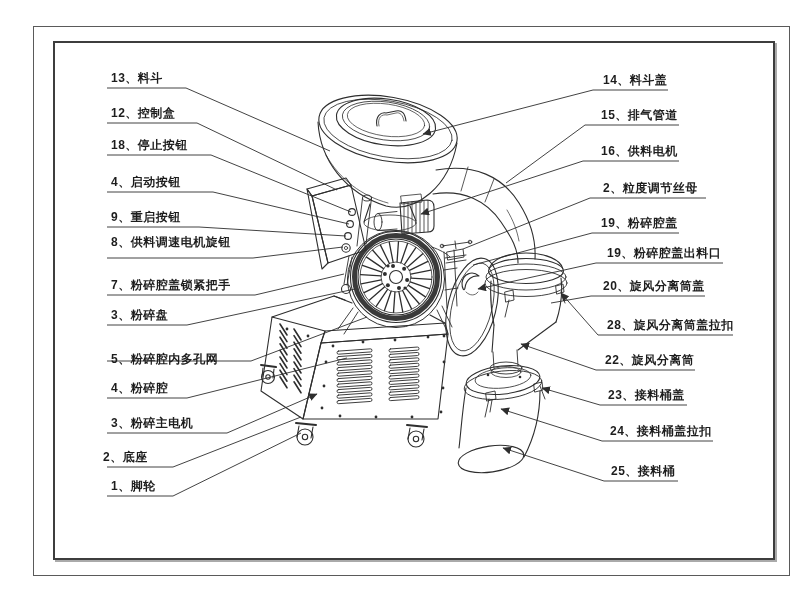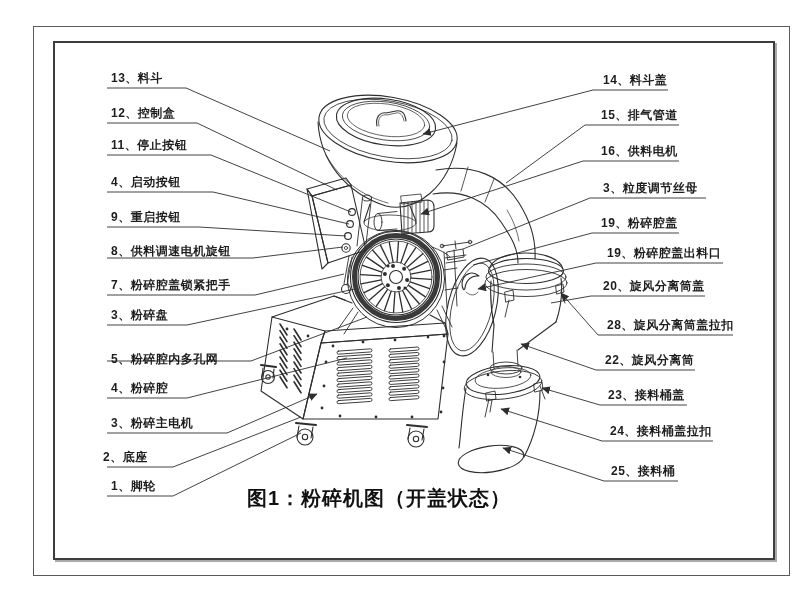--- a/index.html
+++ b/index.html
@@ -316,39 +316,38 @@
       <path d="M733,335 L598,335 L561,293" marker-end="url(#arr)"></path>
       <path d="M695,370 L596,370 L521,344" marker-end="url(#arr)"></path>
       <path d="M687,405 L600,405 L542,388" marker-end="url(#arr)"></path>
       <path d="M713,441 L602,441 L501,409" marker-end="url(#arr)"></path>
       <path d="M678,481 L604,481 L503,448" marker-end="url(#arr)"></path>
     </g>
   </svg>
 
   <div class="lbl" style="left:111px;top:71px">13、料斗</div>
   <div class="lbl" style="left:111px;top:106px">12、控制盒</div>
-  <div class="lbl" style="left:111px;top:138px">11、停止按钮</div>
+  <div class="lbl" style="left:111px;top:138px">18、停止按钮</div>
   <div class="lbl" style="left:111px;top:175px">4、启动按钮</div>
   <div class="lbl" style="left:111px;top:210px">9、重启按钮</div>
-  <div class="lbl" style="left:111px;top:244px">8、供料调速电机旋钮</div>
+  <div class="lbl" style="left:111px;top:235px">8、供料调速电机旋钮</div>
   <div class="lbl" style="left:111px;top:278px">7、粉碎腔盖锁紧把手</div>
   <div class="lbl" style="left:111px;top:308px">3、粉碎盘</div>
   <div class="lbl" style="left:111px;top:352px">5、粉碎腔内多孔网</div>
   <div class="lbl" style="left:111px;top:381px">4、粉碎腔</div>
   <div class="lbl" style="left:111px;top:416px">3、粉碎主电机</div>
   <div class="lbl" style="left:103px;top:450px">2、底座</div>
   <div class="lbl" style="left:111px;top:479px">1、脚轮</div>
 
   <div class="lbl" style="left:603px;top:73px">14、料斗盖</div>
   <div class="lbl" style="left:601px;top:108px">15、排气管道</div>
   <div class="lbl" style="left:601px;top:144px">16、供料电机</div>
-  <div class="lbl" style="left:603px;top:181px">3、粒度调节丝母</div>
+  <div class="lbl" style="left:603px;top:181px">2、粒度调节丝母</div>
   <div class="lbl" style="left:601px;top:216px">19、粉碎腔盖</div>
   <div class="lbl" style="left:607px;top:246px">19、粉碎腔盖出料口</div>
   <div class="lbl" style="left:603px;top:279px">20、旋风分离筒盖</div>
   <div class="lbl" style="left:607px;top:318px">28、旋风分离筒盖拉扣</div>
   <div class="lbl" style="left:605px;top:353px">22、旋风分离筒</div>
   <div class="lbl" style="left:608px;top:388px">23、接料桶盖</div>
   <div class="lbl" style="left:610px;top:424px">24、接料桶盖拉扣</div>
   <div class="lbl" style="left:611px;top:464px">25、接料桶</div>
 
-  <div class="caption">图1：粉碎机图（开盖状态）</div>
 </div>
 
 </body></html>

